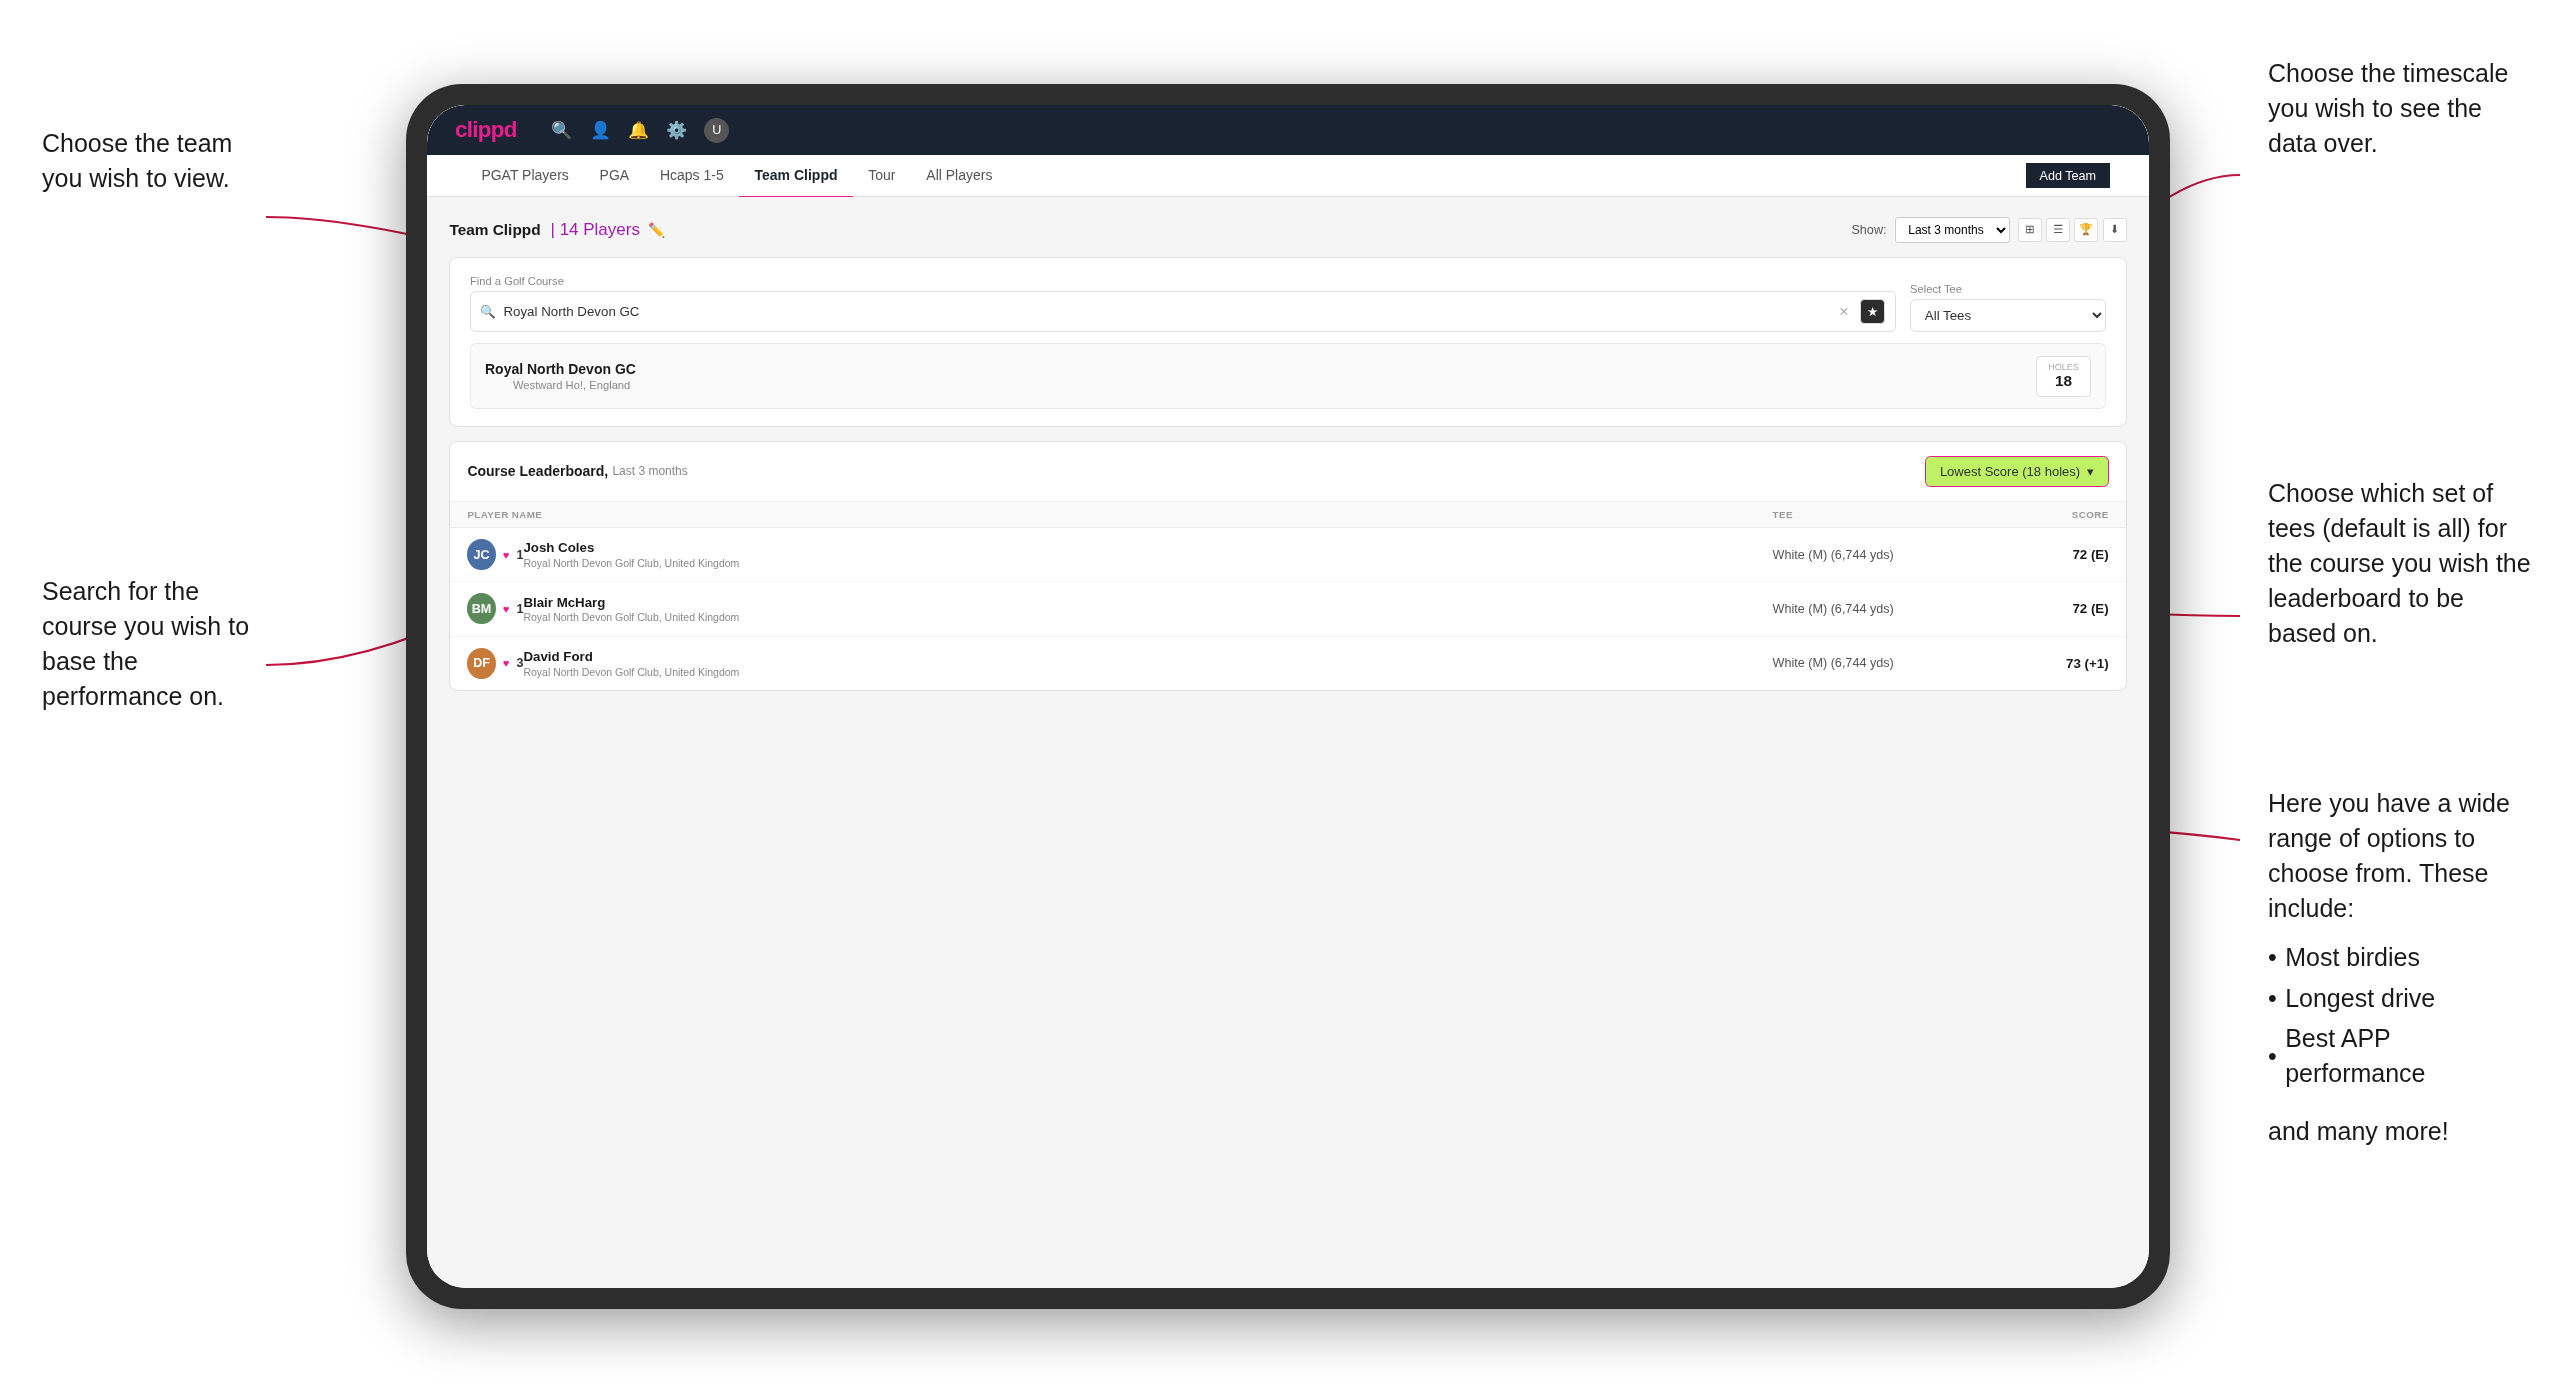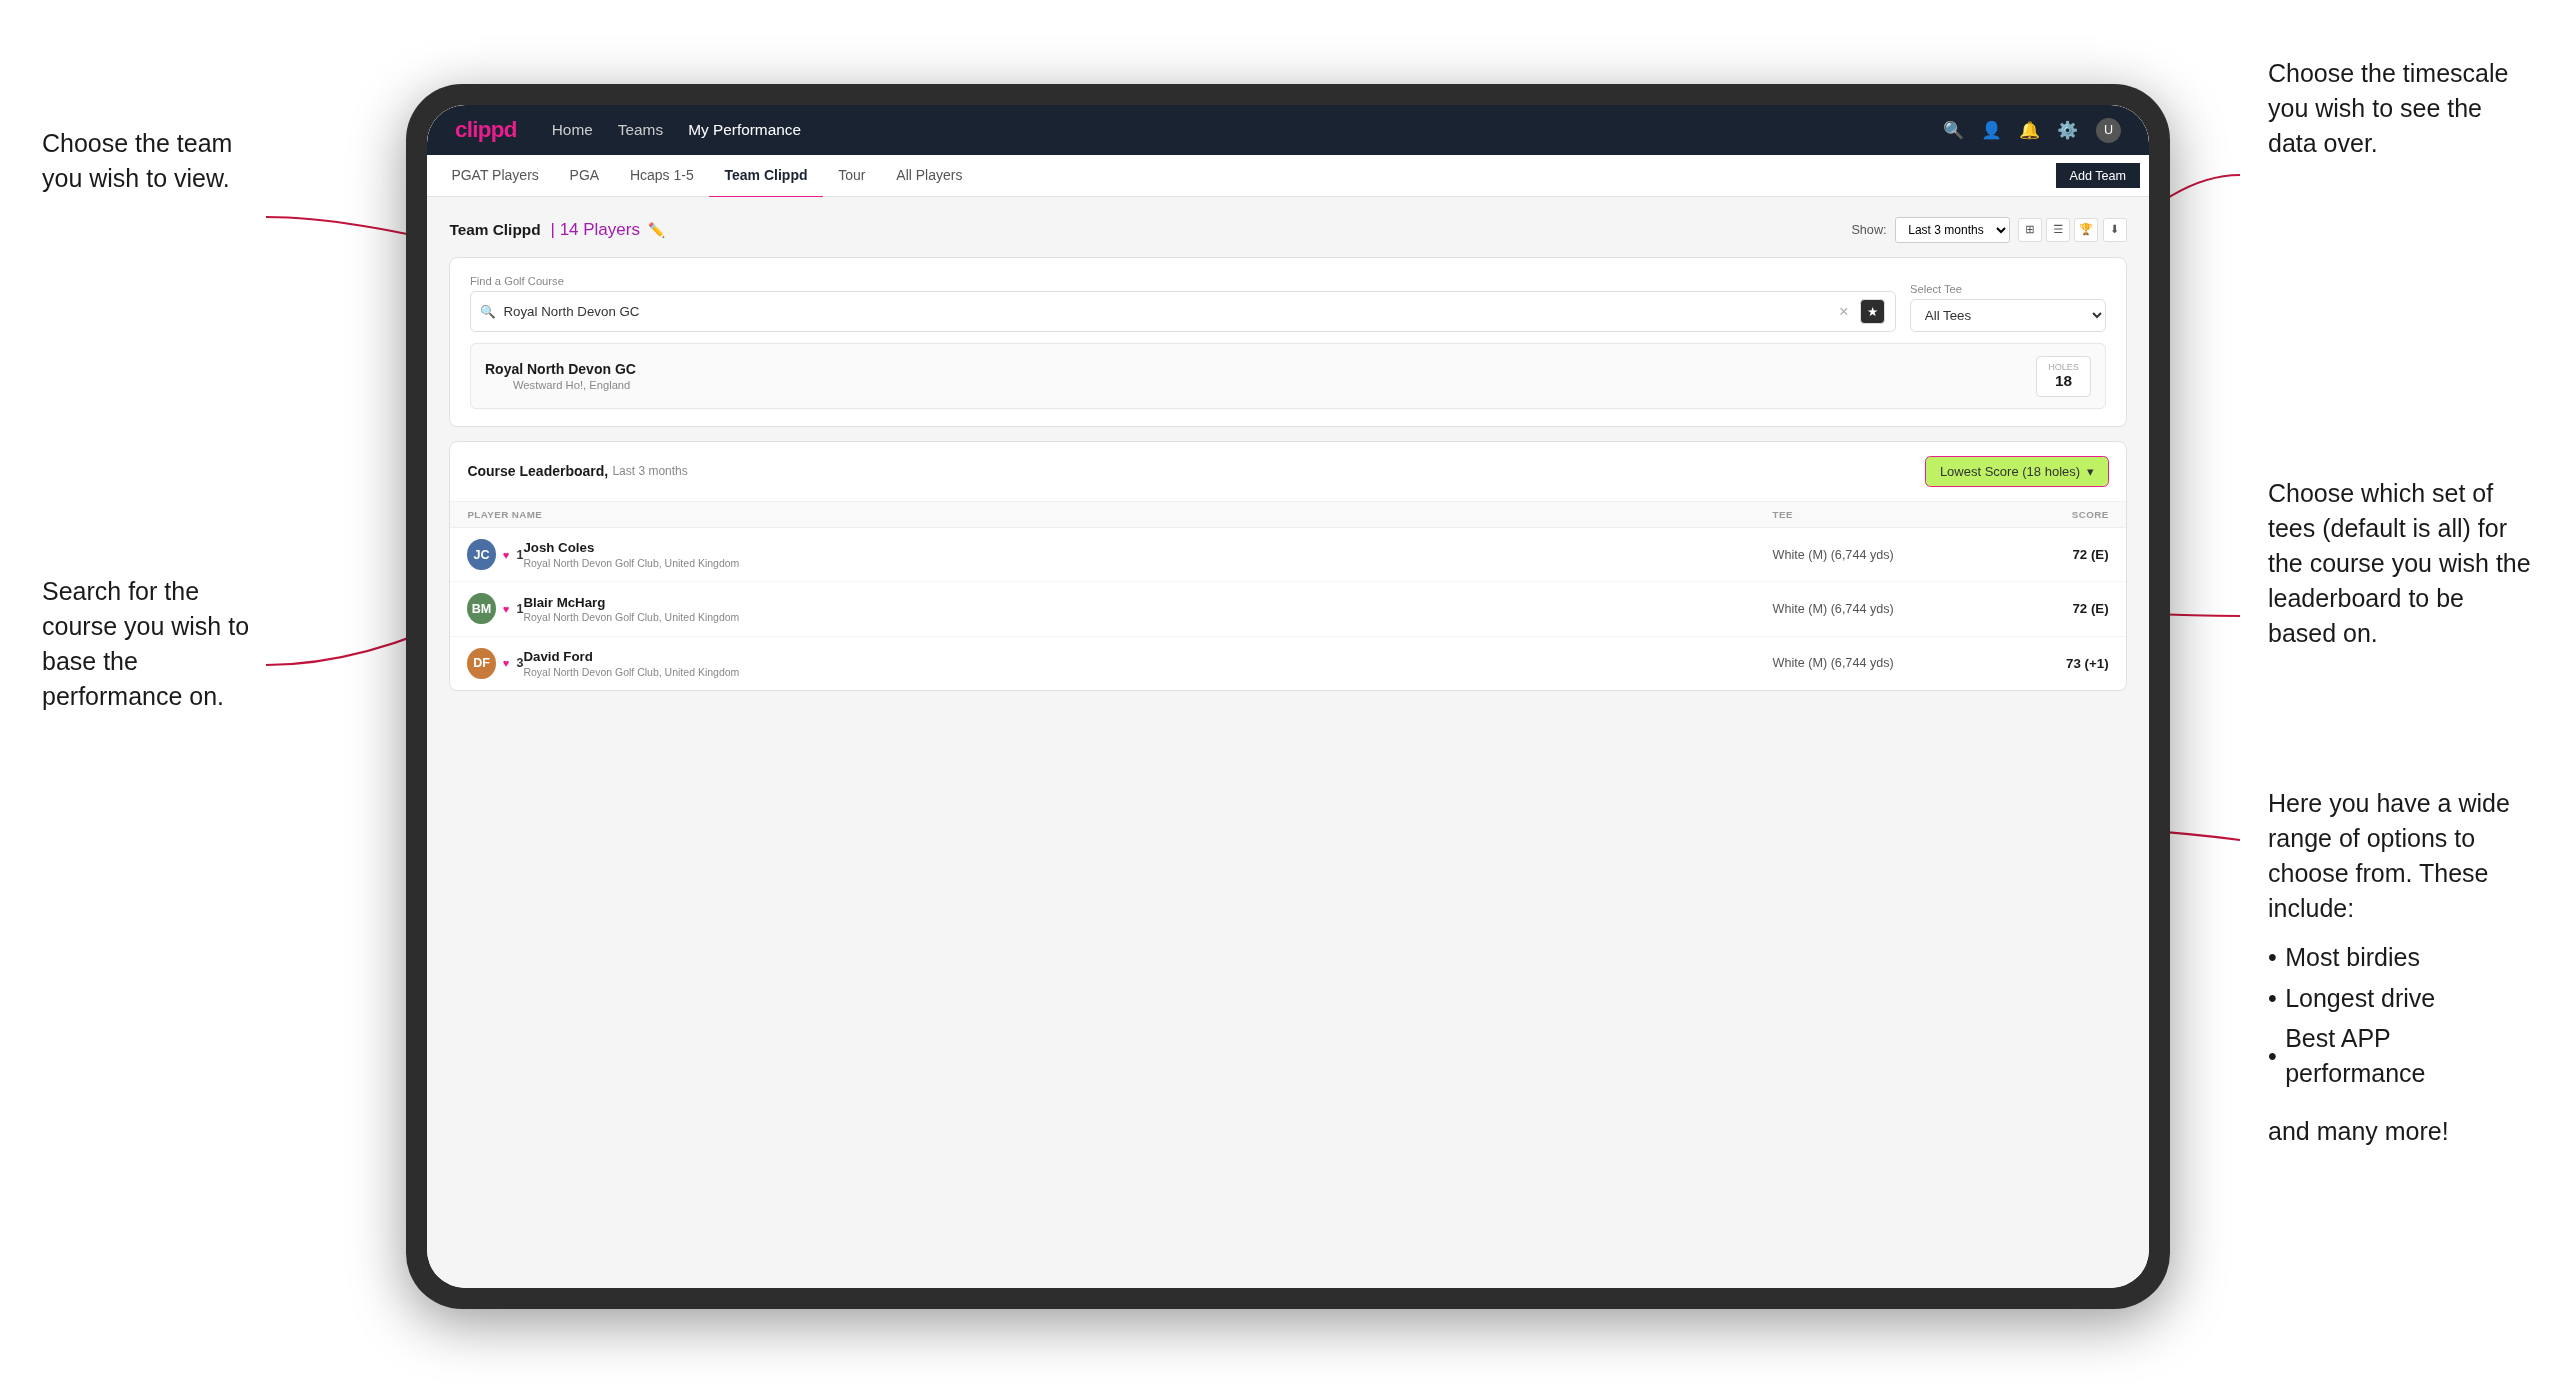--- a/index.html
+++ b/index.html
@@ -128,21 +128,21 @@
       color: #fff;
       font-size: 12.6px;
     }
 
     
     .sub-nav {
       background: #fff;
       height: 42px;
       display: flex;
       align-items: center;
-      padding: 0 9px;
+      padding: 0 39px;
       border-bottom: 0.7px solid #e0e0e0;
       flex-shrink: 0;
       gap: 0;
     }
 
     .sub-nav-tab {
       padding: 0 15.4px;
       height: 42px;
       display: flex;
       align-items: center;
@@ -594,25 +594,20 @@
   </defs>
   <path d="M 3200 1200 Q 3050 1180 2870 1180" stroke="#c0143c" stroke-width="3" fill="none" marker-end="url(#arrowhead5)"></path>
 </svg>
 
 <div class="tablet-outer">
   <div class="tablet-inner">
     <div class="app-container">
 
       <div class="top-nav">
         <div class="nav-logo">clippd</div>
-        <div class="nav-links">
-          <span class="nav-link">Home</span>
-          <span class="nav-link">Teams</span>
-          <span class="nav-link active">My Performance</span>
-        </div>
         <div class="nav-icons">
           <span class="nav-icon">🔍</span>
           <span class="nav-icon">👤</span>
           <span class="nav-icon">🔔</span>
           <span class="nav-icon">⚙️</span>
           <div class="nav-avatar">U</div>
         </div>
       </div>
 
       <div class="sub-nav">

